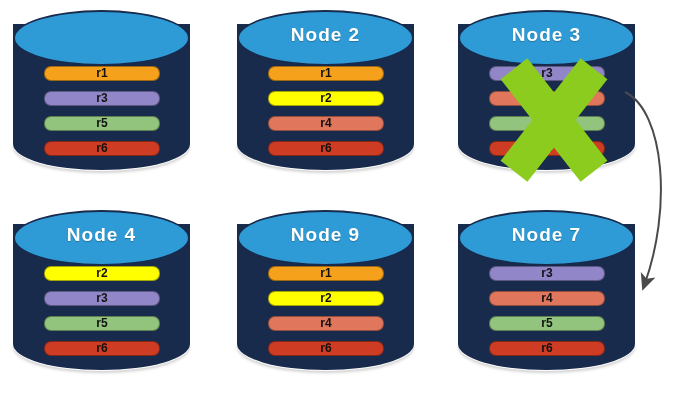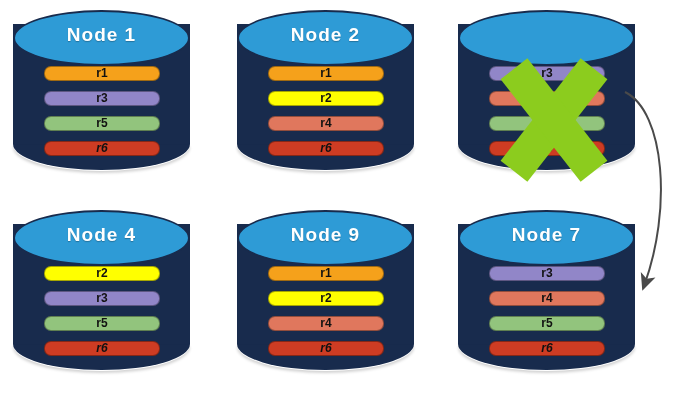--- a/index.html
+++ b/index.html
@@ -22,42 +22,41 @@
   .node-label{position:absolute;left:0;top:14px;width:177px;text-align:center;
               color:#ffffff;font-size:19px;font-weight:bold;letter-spacing:1px;
               text-shadow:0 1px 1px rgba(0,0,0,0.25);}
 
   
   .bars{position:absolute;left:31px;top:56px;width:116px;}
   .bar{position:relative;height:15px;margin-bottom:10px;border-radius:7px;
        border:1px solid rgba(0,0,0,0.35);box-sizing:border-box;
        color:#111111;font-size:12px;font-weight:bold;line-height:13px;
        text-align:center;}
-  .bar:last-child{margin-bottom:8px;font-style:italic;}
+  .bar:last-child{margin-bottom:8px;}
 
   
   .fail-x{position:absolute;left:32px;top:45px;width:128px;height:130px;
           pointer-events:none;}
   .fail-x span{position:absolute;left:50%;top:0;width:34px;height:130px;
                background:#8CCC1E;margin-left:-17px;}
   .fail-x span.s1{transform:rotate(38deg);}
   .fail-x span.s2{transform:rotate(-38deg);}
 
   
   #arrow{position:absolute;left:0;top:0;width:676px;height:402px;overflow:visible;}
 </style>
 </head>
 <body>
 
 <div id="stage">
 
   <div class="node" style="left:13px;top:10px;">
     <div class="cyl-body"></div>
     <div class="cyl-top"></div>
-    <div class="node-label">Node 1</div>
     <div class="bars">
       <div class="bar" style="background: rgb(245, 161, 27);">r1</div>
       <div class="bar" style="background: rgb(145, 134, 200);">r3</div>
       <div class="bar" style="background: rgb(146, 196, 125);">r5</div>
       <div class="bar" style="background: rgb(206, 60, 35);">r6</div>
     </div>
   </div>
 
   <div class="node" style="left:237px;top:10px;">
     <div class="cyl-body"></div>
@@ -67,20 +66,21 @@
       <div class="bar" style="background: rgb(245, 161, 27);">r1</div>
       <div class="bar" style="background: rgb(255, 255, 0);">r2</div>
       <div class="bar" style="background: rgb(224, 119, 93);">r4</div>
       <div class="bar" style="background: rgb(206, 60, 35);">r6</div>
     </div>
   </div>
 
   <div class="node" style="left:458px;top:10px;">
     <div class="cyl-body"></div>
     <div class="cyl-top"></div>
+    <div class="node-label">Node 3</div>
     <div class="bars">
       <div class="bar" style="background: rgb(145, 134, 200);">r3</div>
       <div class="bar" style="background: rgb(224, 119, 93);">r4</div>
       <div class="bar" style="background: rgb(146, 196, 125);">r5</div>
       <div class="bar" style="background: rgb(206, 60, 35);">r6</div>
     </div>
     <div class="fail-x">
       <span class="s1"></span>
       <span class="s2"></span>
     </div>

